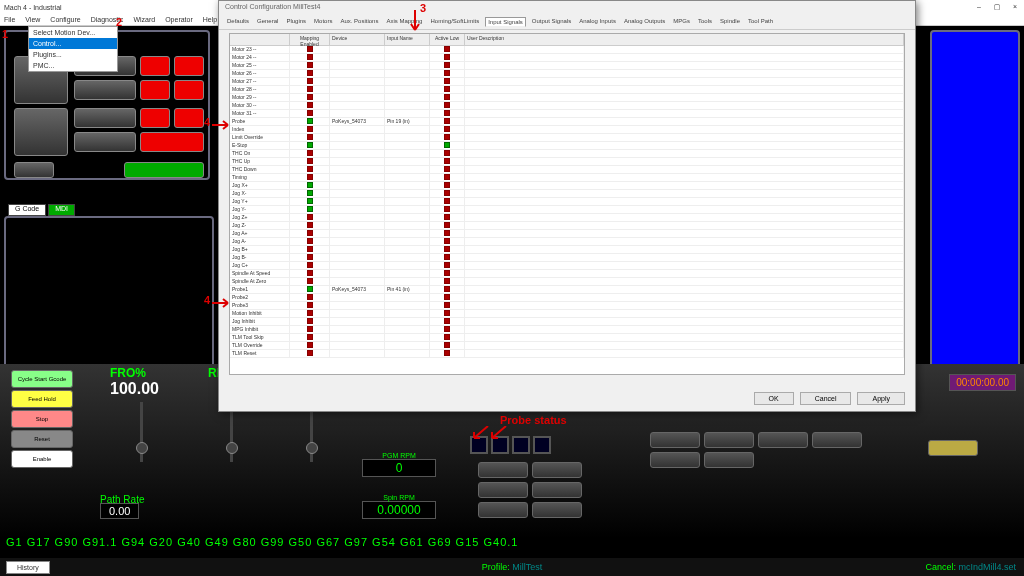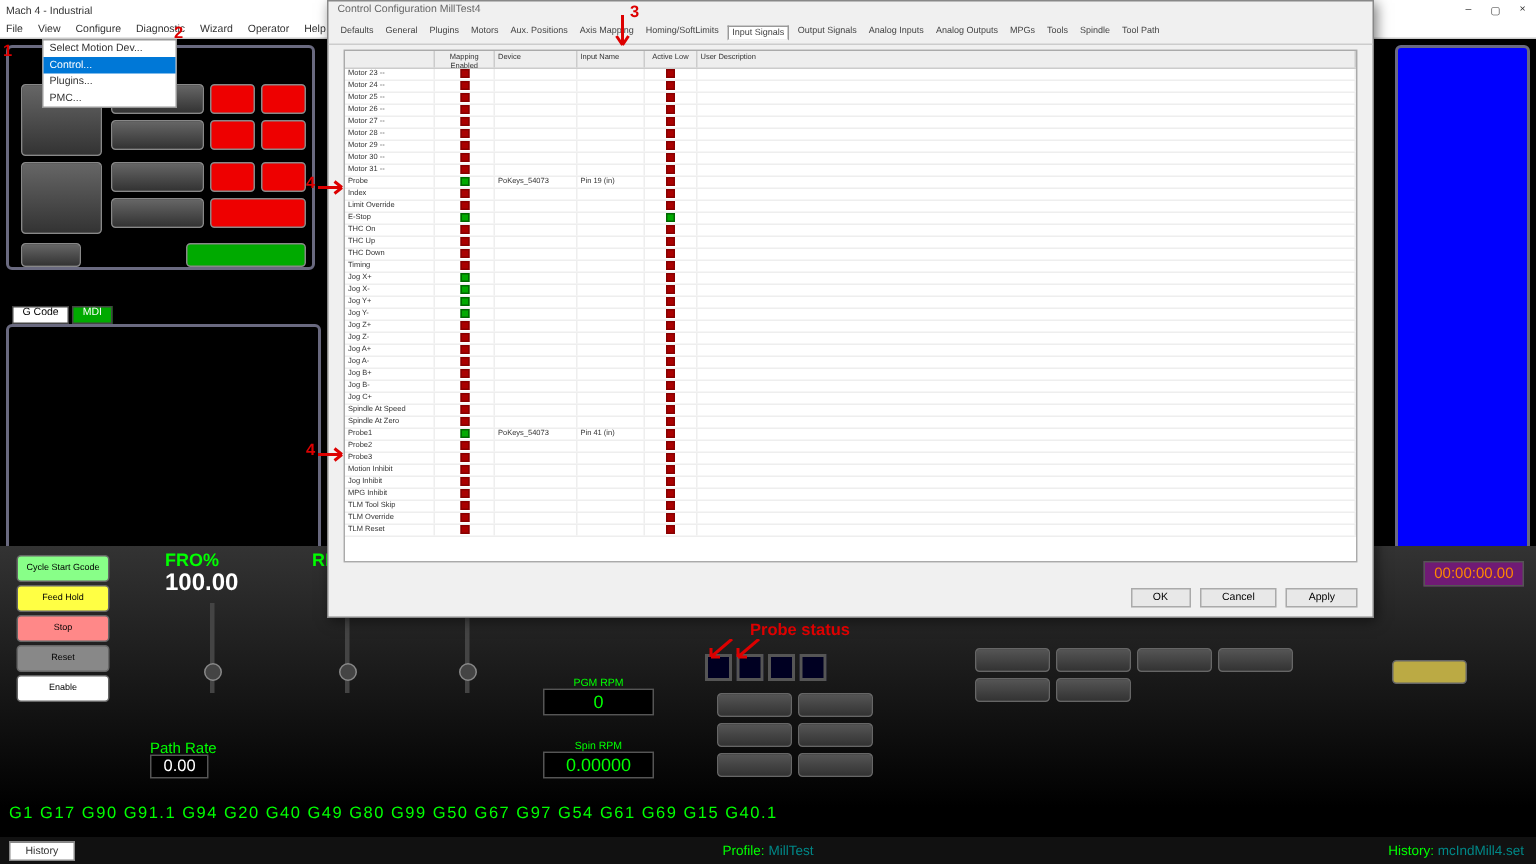--- a/index.html
+++ b/index.html
@@ -530,21 +530,21 @@
   <div class="rbtn" style="background:#ba4"></div>
 </div>
 
 <div class="timebox">00:00:00.00</div>
 
 <div class="gcodes">G1 G17 G90 G91.1 G94 G20 G40 G49 G80 G99 G50 G67 G97 G54 G61 G69 G15 G40.1</div>
 
 <div class="statusbar">
   <button class="historybtn">History</button>
   <div class="profile"><span class="lbl">Profile:</span> <span class="val">MillTest</span></div>
-  <div class="screen"><span class="lbl">History:</span> <span class="val">mcIndMill4.set</span></div>
+  <div class="screen"><span class="lbl">Cancel:</span> <span class="val">mcIndMill4.set</span></div>
 </div>
 
 <div class="annot" style="top:28px;left:2px">1</div>
 <div class="annot" style="top:16px;left:116px">2</div>
 <div class="annot" style="top:2px;left:420px">3</div>
 <div class="annot" style="top:116px;left:204px">4</div>
 <div class="annot" style="top:294px;left:204px">4</div>
 <div class="annot" style="top:414px;left:500px">Probe status</div>
 <div class="arrow" style="top:10px;left:408px">
     <svg width="14" height="24">

